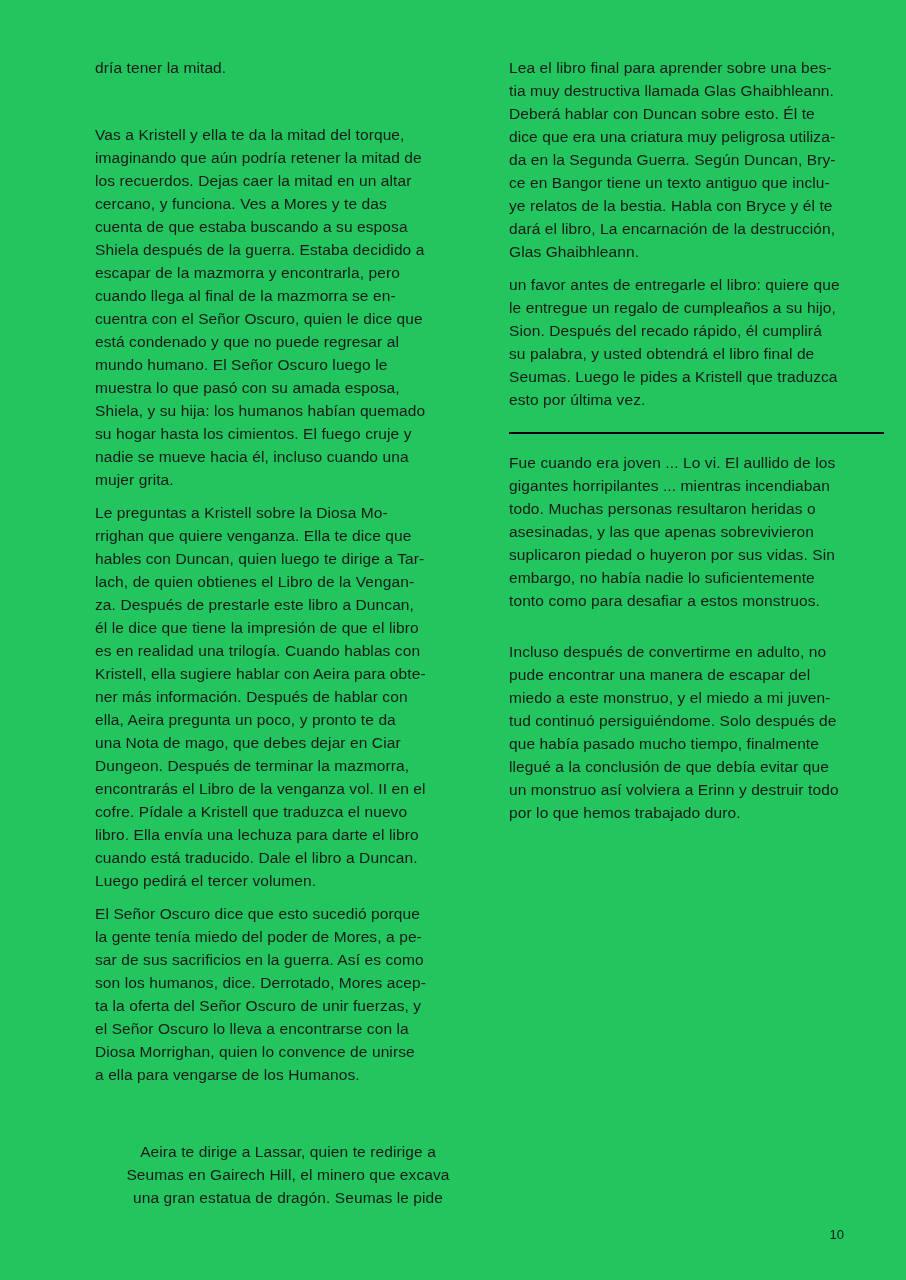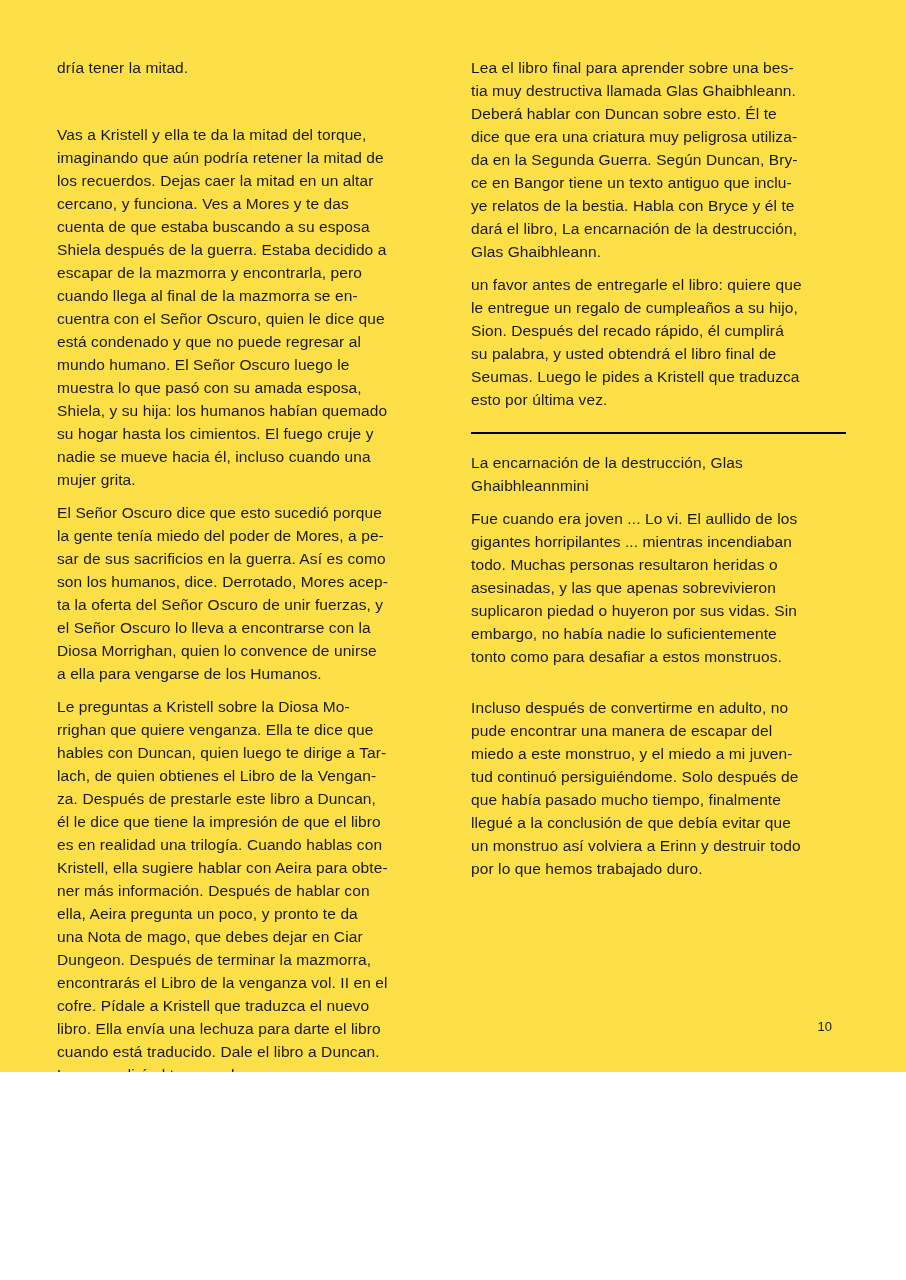--- a/index.html
+++ b/index.html
@@ -3,26 +3,27 @@
 <meta charset="utf-8">
 <style>
   html, body {
     margin: 0;
     padding: 0;
     background: #ffffff;
   }
   .page {
     position: relative;
     width: 906px;
-    height: 1072px;
-    background: #fde047;
+    height: 1280px;
+    background: #22c55e;
     font-family: "Liberation Sans", sans-serif;
     color: #1a1a1a;
     overflow: hidden;
     box-sizing: border-box;
+    padding-left: 38px;
   }
   .columns {
     display: flex;
     padding: 56px 0 0 57px;
     box-sizing: border-box;
   }
   .col {
     box-sizing: border-box;
   }
   .col-left {
@@ -43,21 +44,21 @@
   .gap-lg { margin-top: 44px; }
   .gap-xl { margin-top: 54px; text-align: center; }
   .divider {
     border: none;
     border-top: 2.5px solid #000000;
     margin: 21px 0 17px 0;
     width: 100%;
   }
   .page-number {
     position: absolute;
-    right: 74px;
+    right: 62px;
     bottom: 38px;
     font-size: 13px;
     color: #1a1a1a;
   }
 </style>
 </head>
 <body>
 
 <div class="page">
   <div class="columns">
@@ -73,45 +74,45 @@
 escapar de la mazmorra y encontrarla, pero
 cuando llega al final de la mazmorra se en-
 cuentra con el Señor Oscuro, quien le dice que
 está condenado y que no puede regresar al
 mundo humano. El Señor Oscuro luego le
 muestra lo que pasó con su amada esposa,
 Shiela, y su hija: los humanos habían quemado
 su hogar hasta los cimientos. El fuego cruje y
 nadie se mueve hacia él, incluso cuando una
 mujer grita.</p>
-      <p class="para">El Señor Oscuro dice que esto sucedió porque
-la gente tenía miedo del poder de Mores, a pe-
-sar de sus sacrificios en la guerra. Así es como
-son los humanos, dice. Derrotado, Mores acep-
-ta la oferta del Señor Oscuro de unir fuerzas, y
-el Señor Oscuro lo lleva a encontrarse con la
-Diosa Morrighan, quien lo convence de unirse
-a ella para vengarse de los Humanos.</p>
       <p class="para">Le preguntas a Kristell sobre la Diosa Mo-
 rrighan que quiere venganza. Ella te dice que
 hables con Duncan, quien luego te dirige a Tar-
 lach, de quien obtienes el Libro de la Vengan-
 za. Después de prestarle este libro a Duncan,
 él le dice que tiene la impresión de que el libro
 es en realidad una trilogía. Cuando hablas con
 Kristell, ella sugiere hablar con Aeira para obte-
 ner más información. Después de hablar con
 ella, Aeira pregunta un poco, y pronto te da
 una Nota de mago, que debes dejar en Ciar
 Dungeon. Después de terminar la mazmorra,
 encontrarás el Libro de la venganza vol. II en el
 cofre. Pídale a Kristell que traduzca el nuevo
 libro. Ella envía una lechuza para darte el libro
 cuando está traducido. Dale el libro a Duncan.
 Luego pedirá el tercer volumen.</p>
+      <p class="para">El Señor Oscuro dice que esto sucedió porque
+la gente tenía miedo del poder de Mores, a pe-
+sar de sus sacrificios en la guerra. Así es como
+son los humanos, dice. Derrotado, Mores acep-
+ta la oferta del Señor Oscuro de unir fuerzas, y
+el Señor Oscuro lo lleva a encontrarse con la
+Diosa Morrighan, quien lo convence de unirse
+a ella para vengarse de los Humanos.</p>
       <p class="para gap-xl">Aeira te dirige a Lassar, quien te redirige a
 Seumas en Gairech Hill, el minero que excava
 una gran estatua de dragón. Seumas le pide</p>
     </div>
 
     <div class="col col-right">
       <p class="para">Lea el libro final para aprender sobre una bes-
 tia muy destructiva llamada Glas Ghaibhleann.
 Deberá hablar con Duncan sobre esto. Él te
 dice que era una criatura muy peligrosa utiliza-
@@ -122,22 +123,20 @@
 Glas Ghaibhleann.</p>
       <p class="para">un favor antes de entregarle el libro: quiere que
 le entregue un regalo de cumpleaños a su hijo,
 Sion. Después del recado rápido, él cumplirá
 su palabra, y usted obtendrá el libro final de
 Seumas. Luego le pides a Kristell que traduzca
 esto por última vez.</p>
 
       <hr class="divider">
 
-      <p class="para">La encarnación de la destrucción, Glas
-Ghaibhleannmini</p>
       <p class="para">Fue cuando era joven ... Lo vi. El aullido de los
 gigantes horripilantes ... mientras incendiaban
 todo. Muchas personas resultaron heridas o
 asesinadas, y las que apenas sobrevivieron
 suplicaron piedad o huyeron por sus vidas. Sin
 embargo, no había nadie lo suficientemente
 tonto como para desafiar a estos monstruos.</p>
       <p class="para gap-md">Incluso después de convertirme en adulto, no
 pude encontrar una manera de escapar del
 miedo a este monstruo, y el miedo a mi juven-

